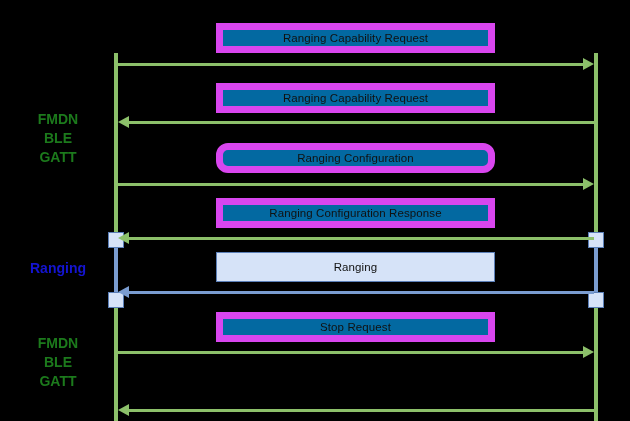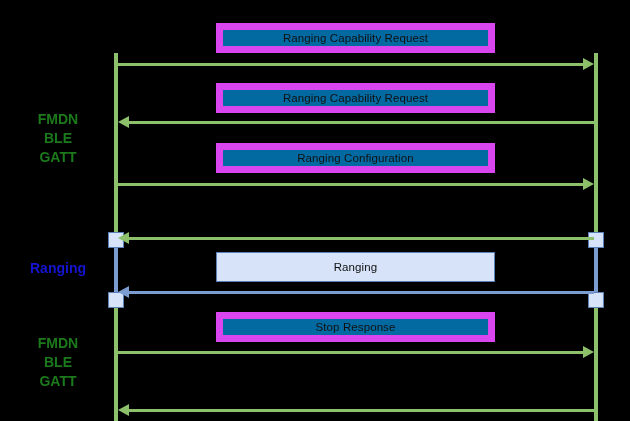--- a/index.html
+++ b/index.html
@@ -57,35 +57,36 @@
     <div class="msg-box green" style="top: 23px;">Ranging Capability Request</div>
     <div class="arrow green right" style="top: 58px; left: 118px; width: 476px;">
       <div class="shaft" style="left: 0px; right: 11px;"></div>
       <div class="head" style="right: 0px;"></div>
     </div>
     <div class="msg-box green" style="top: 83px;">Ranging Capability Request</div>
     <div class="arrow green left" style="top: 116px; left: 118px; width: 476px;">
       <div class="shaft" style="left: 11px; right: 0px;"></div>
       <div class="head" style="left: 0px;"></div>
     </div>
-    <div class="msg-box green" style="top: 143px;">Ranging Configuration</div>
+    <div class="msg-box green" style="top: 143px; border-radius: 12px;">Ranging Configuration</div>
     <div class="arrow green right" style="top: 178px; left: 118px; width: 476px;">
       <div class="shaft" style="left: 0px; right: 11px;"></div>
       <div class="head" style="right: 0px;"></div>
     </div>
+    <div class="msg-box green" style="top: 198px;">Ranging Configuration Response</div>
     <div class="arrow green left" style="top: 232px; left: 118px; width: 476px;">
       <div class="shaft" style="left: 11px; right: 0px;"></div>
       <div class="head" style="left: 0px;"></div>
     </div>
     <div class="msg-box blue" style="top: 252px;">Ranging</div>
     <div class="arrow blue left" style="top: 286px; left: 118px; width: 476px;">
       <div class="shaft" style="left: 11px; right: 0px;"></div>
       <div class="head" style="left: 0px;"></div>
     </div>
-    <div class="msg-box green" style="top: 312px;">Stop Response</div>
+    <div class="msg-box green" style="top: 312px;">Stop Request</div>
     <div class="arrow green right" style="top: 346px; left: 118px; width: 476px;">
       <div class="shaft" style="left: 0px; right: 11px;"></div>
       <div class="head" style="right: 0px;"></div>
     </div>
     <div class="arrow green left" style="top: 404px; left: 118px; width: 476px;">
       <div class="shaft" style="left: 11px; right: 0px;"></div>
       <div class="head" style="left: 0px;"></div>
     </div>
     <div class="side-label green" style="left: 18px; top: 110px;">
       <span>FMDN</span>

